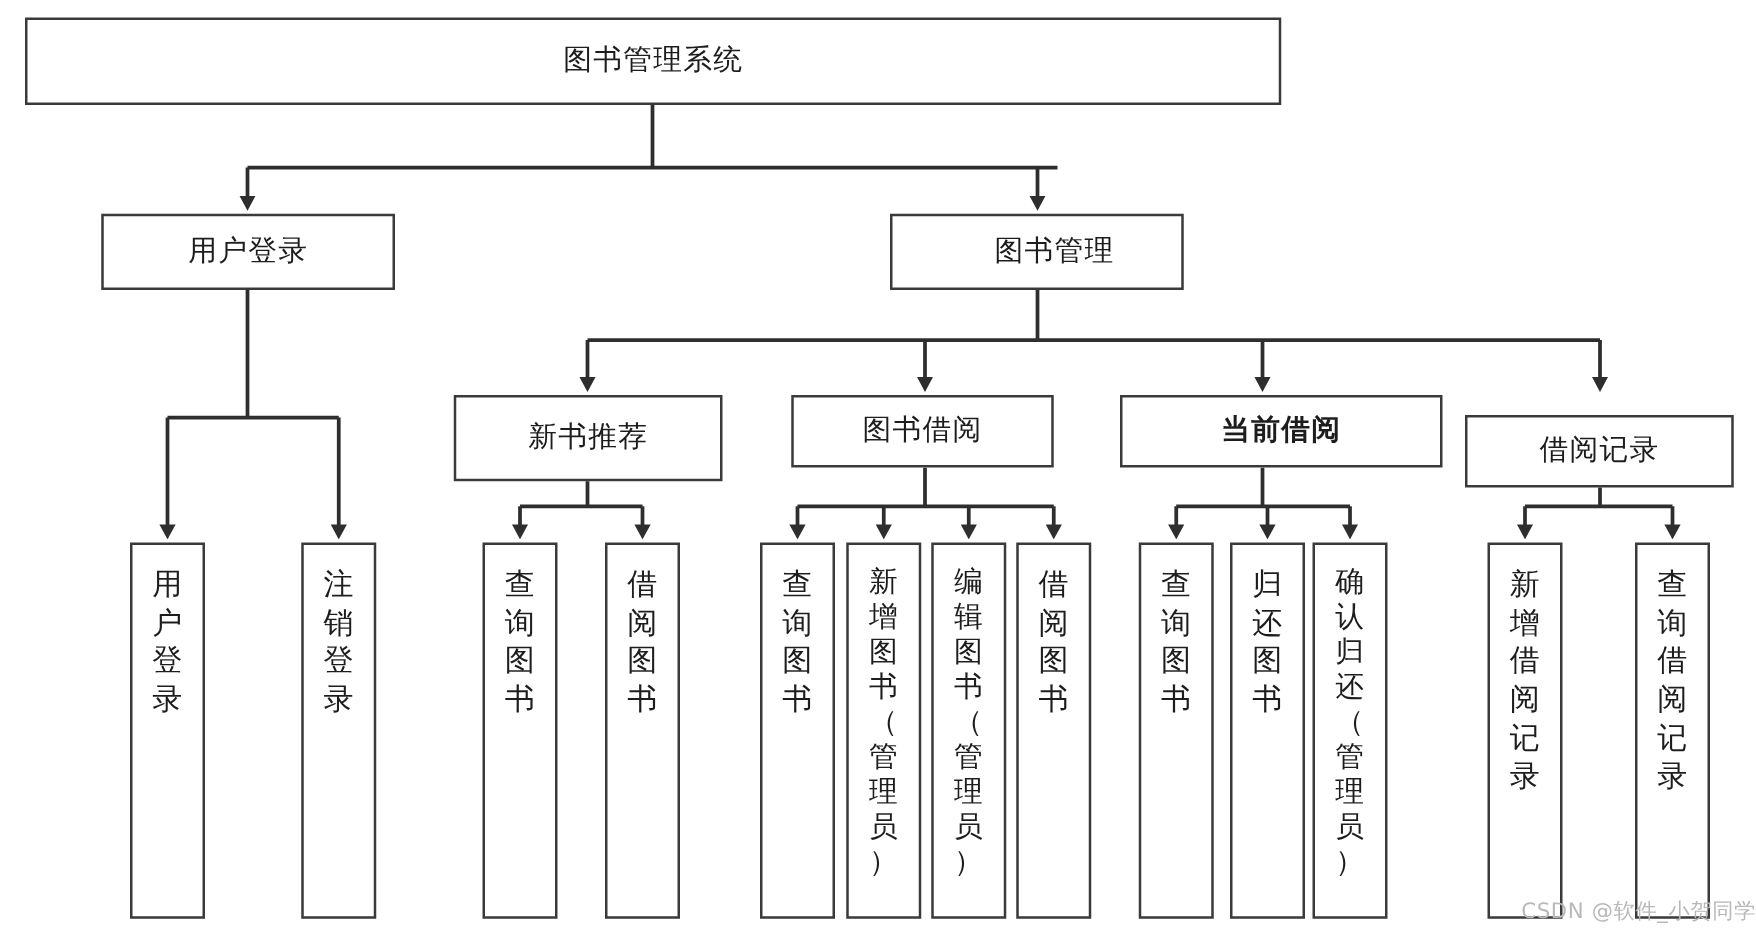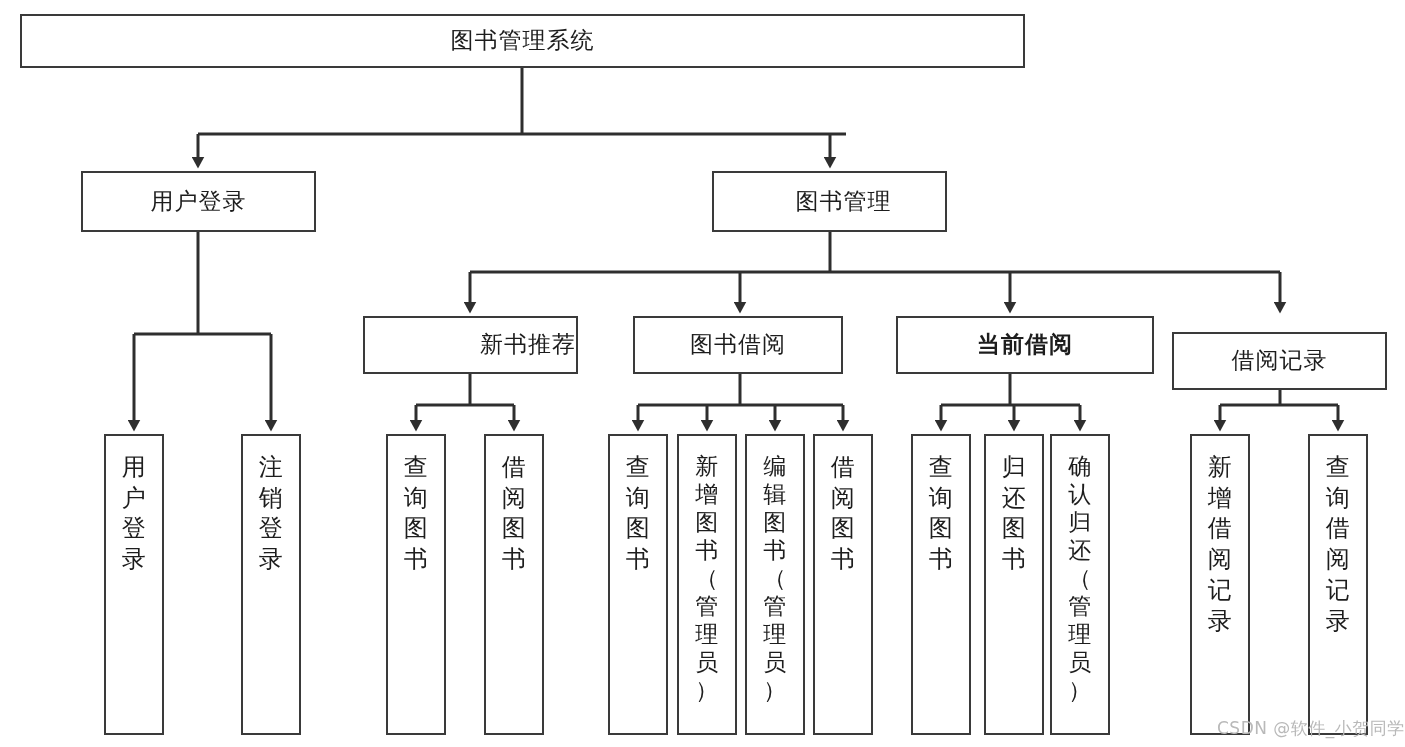--- a/index.html
+++ b/index.html
@@ -115,32 +115,32 @@
       <path d="M1014,405 L1014,421" marker-end="url(#arw)"></path>
       <path d="M1080,405 L1080,421" marker-end="url(#arw)"></path>
 
       <path d="M1280,374 L1280,405"></path>
       <path d="M1220,405 L1338,405"></path>
       <path d="M1220,405 L1220,421" marker-end="url(#arw)"></path>
       <path d="M1338,405 L1338,421" marker-end="url(#arw)"></path>
     </g>
   </svg>
 
-  <div class="node h root" style="left:20px;top:14px;width:1005px;height:54px;">
+  <div class="node h root" style="left:20px;top:14px;width:1005px;height:70px;">
     <span class="lbl">图书管理系统</span>
   </div>
 
   <div class="node h" style="left:81px;top:171px;width:235px;height:61px;">
     <span class="lbl">用户登录</span>
   </div>
   <div class="node h" style="left:712px;top:171px;width:235px;height:61px;padding-left:28px;">
     <span class="lbl">图书管理</span>
   </div>
 
-  <div class="node h" style="left:363px;top:316px;width:215px;height:58px;justify-content:flex-end;">
+  <div class="node h" style="left:363px;top:316px;width:215px;height:69px;">
     <span class="lbl">新书推荐</span>
   </div>
   <div class="node h" style="left:633px;top:316px;width:210px;height:58px;">
     <span class="lbl">图书借阅</span>
   </div>
   <div class="node h" style="left:896px;top:316px;width:258px;height:58px;font-weight:bold;">
     <span class="lbl">当前借阅</span>
   </div>
   <div class="node h" style="left:1172px;top:332px;width:215px;height:58px;">
     <span class="lbl">借阅记录</span>

